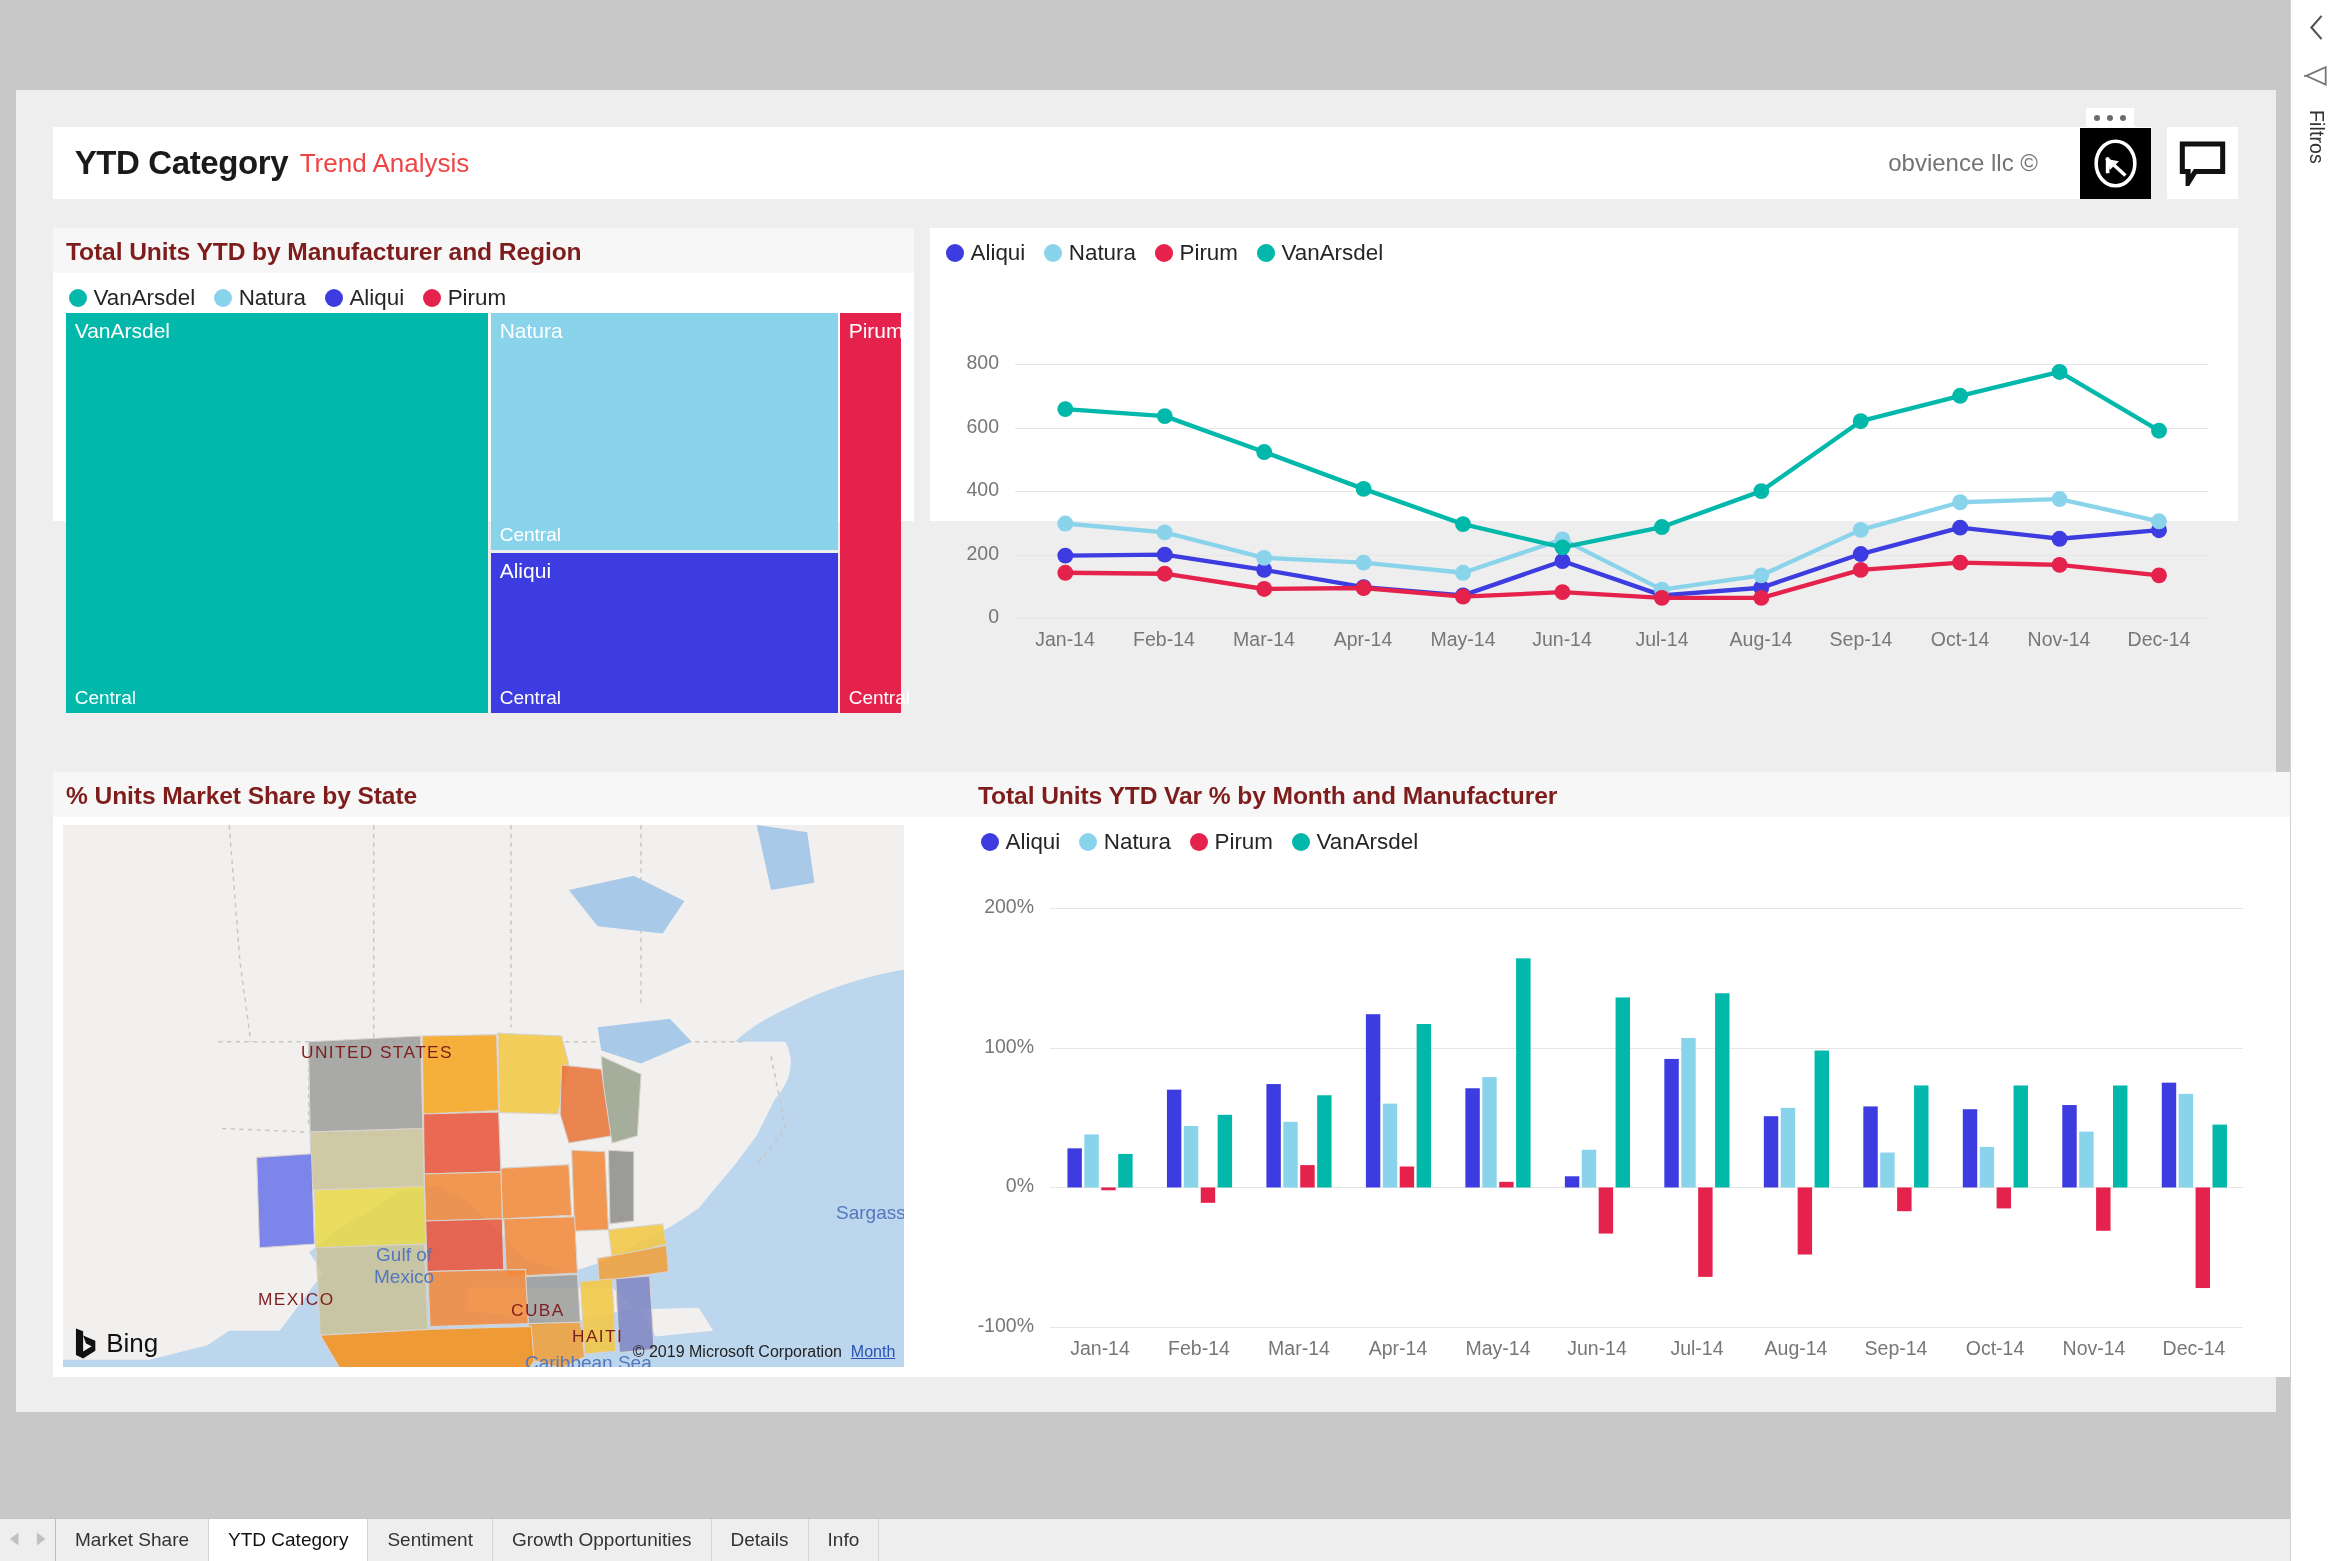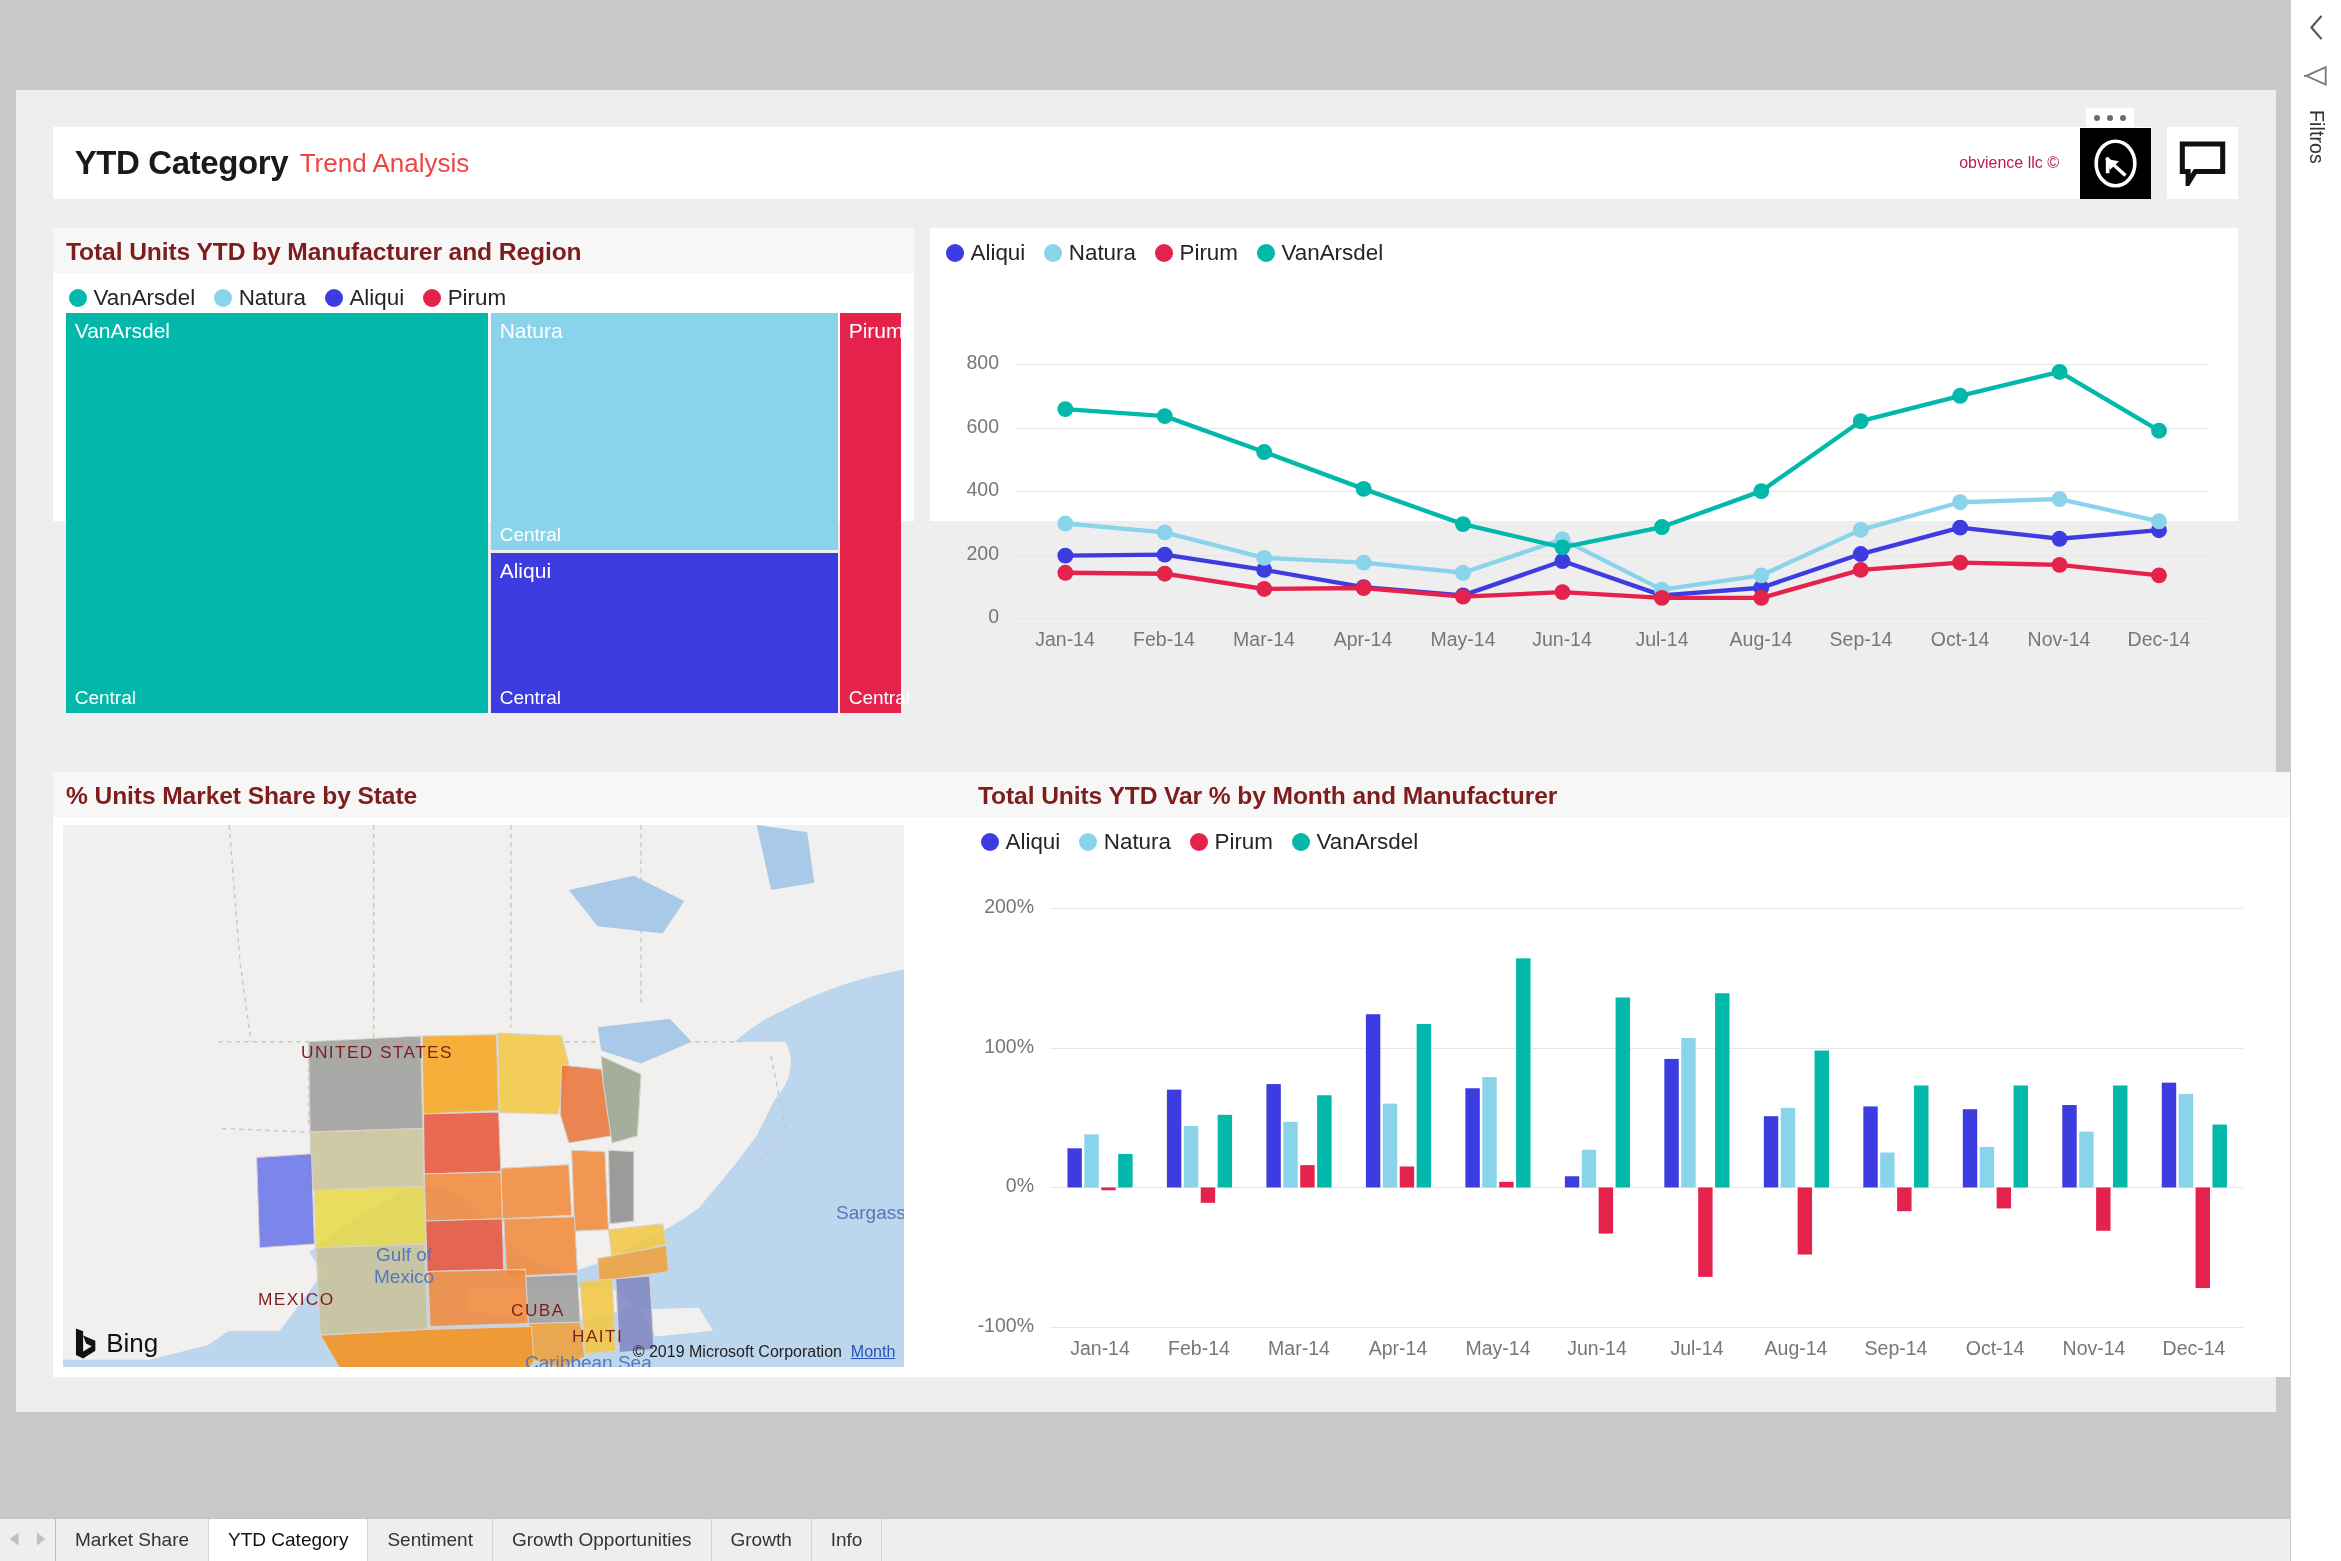--- a/index.html
+++ b/index.html
@@ -35,21 +35,21 @@
   .canvas-bottom { position: absolute; left: 0; top: 1412px; width: 2290px; height: 107px; background: #c8c8c8; }
 
   
   .header-band {
     position: absolute; left: 53px; top: 127px; width: 2185px; height: 72px;
     background: #ffffff; display: flex; align-items: center;
   }
   .hdr-title { margin-left: 21.7px; font-size: 33px; font-weight: bold; color: #1a1a1a; letter-spacing: -0.4px; }
   .hdr-sub { font-size: 26px; color: #ef4444; margin-left: 11.6px; font-weight: 400; }
   .hdr-spacer { flex: 1; }
-  .hdr-company { font-size: 16px; color: #be185d; margin-right: 21px; }
+  .hdr-company { font-size: 24px; color: #737373; margin-right: 42px; }
   .hdr-logo {
     width: 71px; height: 71px; background: #000; display: flex;
     align-items: center; justify-content: center; flex: 0 0 71px;
   }
   .hdr-gap { width: 16px; height: 72px; background: #eeeeee; flex: 0 0 16px; }
   .hdr-comment {
     width: 71px; height: 71px; background: #fff; display: flex;
     align-items: center; justify-content: center; flex: 0 0 71px;
   }
   .ellipsis-btn {
@@ -476,19 +476,19 @@
         <svg width="14.4" height="16" viewBox="0 0 20 22">
             <path d="M4 2 L16 11 L4 20 Z" fill="#c0c0c0"></path>
           </svg>
       </span>
     </div>
     <div id="tabs-host" style="display:flex">
         <div class="tab">Market Share</div>
         <div class="tab active">YTD Category</div>
         <div class="tab">Sentiment</div>
         <div class="tab">Growth Opportunities</div>
-        <div class="tab">Growth</div>
+        <div class="tab">Details</div>
         <div class="tab">Info</div>
       </div>
   </div>
 
 </div>
 
 
 </body></html>

